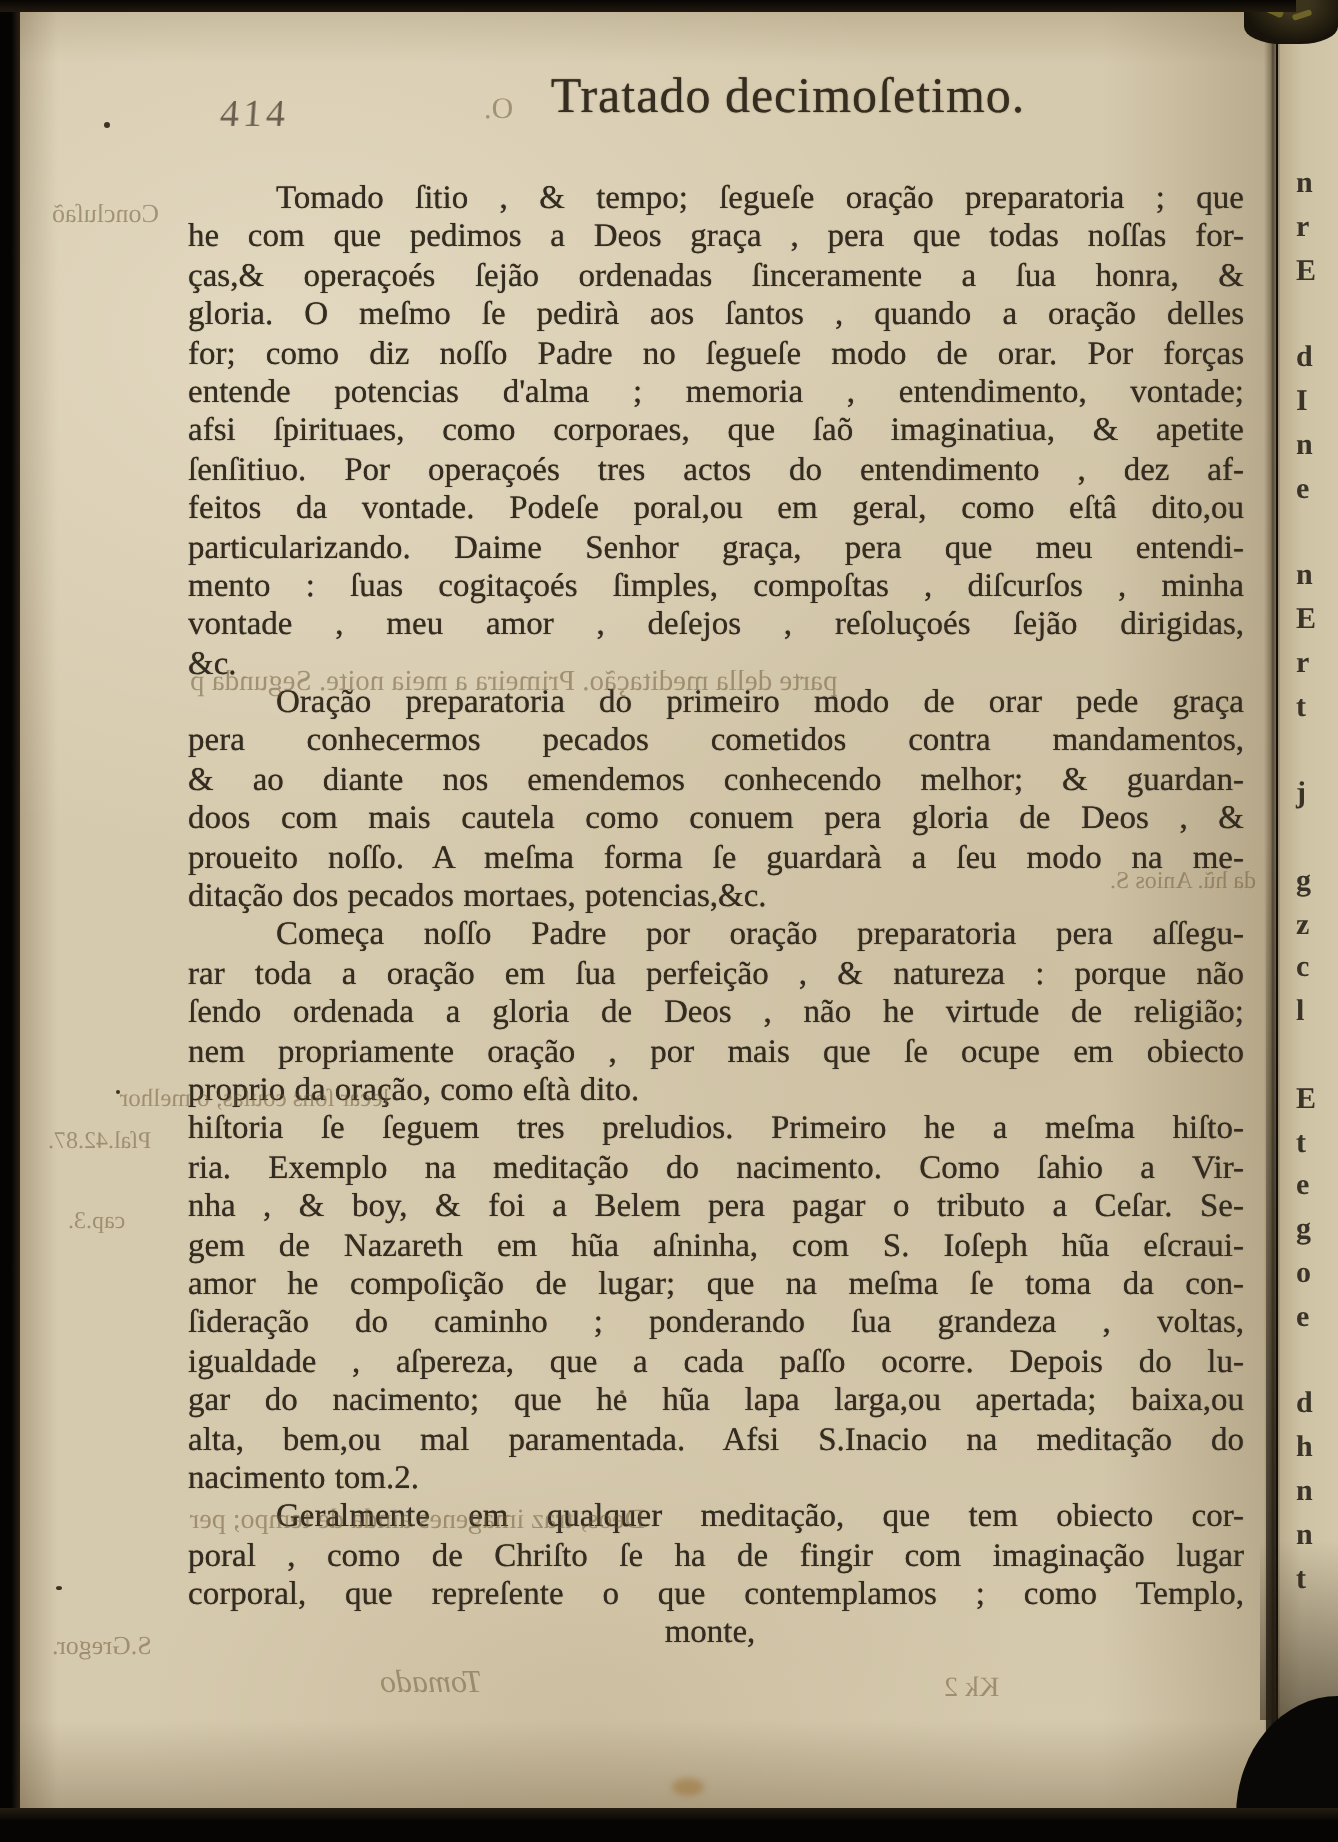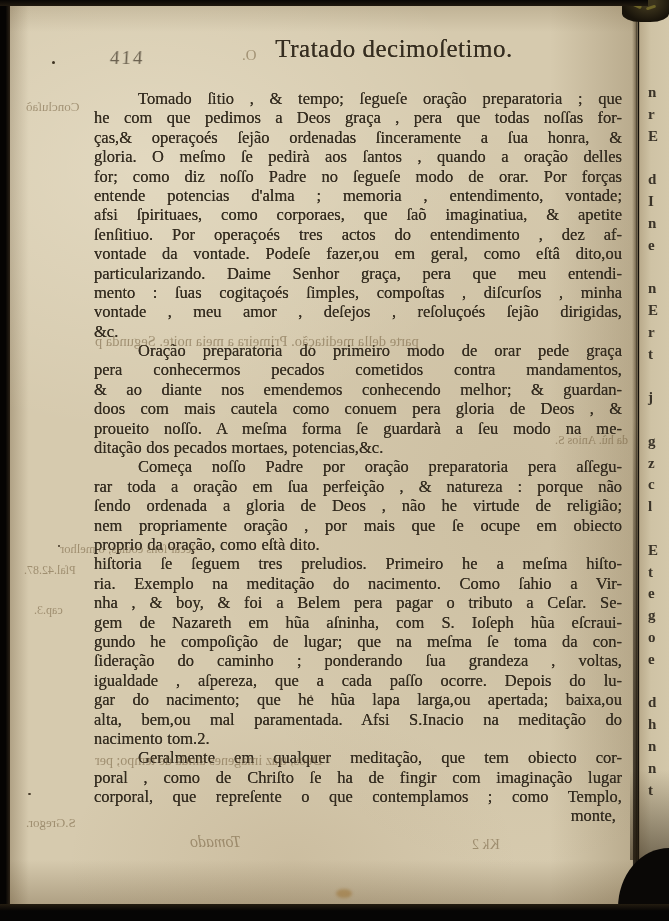--- a/index.html
+++ b/index.html
@@ -39,21 +39,21 @@
   
   .textblock { position:absolute; left:84px; top:84px; width:528px; color:#342c20;font-family:Liberation Serif, serif; }
   .ln {
     height:19.4px; line-height:19.4px; font-size:16.5px; overflow:hidden;
     text-align:justify; text-align-last:justify; word-spacing:.5px;
     text-shadow:0 0 .45px rgba(52,44,32,.9);
   }
   .ln.indent { text-indent:44px; }
   .ln.last   { text-align-last:left; }
   .catchword {
-    height:19.4px; line-height:19.4px; font-size:16.5px; text-align:right;
+    height:19.4px; line-height:19.4px; font-size:16.5px; text-align:center;
     padding-right:6px; text-shadow:0 0 .45px rgba(52,44,32,.9);
   }
   
   .ghost {
     position:absolute; transform:scaleX(-1); color:rgba(110,88,55,.52);
     filter:blur(.35px); white-space:nowrap; font-size:13px;
   }
   
   .crease {
     position:absolute; left:632px; top:5px; width:8px; height:899px;
@@ -112,41 +112,41 @@
 
     <div class="textblock">
       <div class="ln indent">Tomado ſitio , &amp; tempo; ſegueſe oração preparatoria ; que</div>
       <div class="ln">he com que pedimos a Deos graça , pera que todas noſſas for-</div>
       <div class="ln">ças,&amp; operaçoés ſejão ordenadas ſinceramente a ſua honra, &amp;</div>
       <div class="ln">gloria. O meſmo ſe pedirà aos ſantos , quando a oração delles</div>
       <div class="ln">for; como diz noſſo Padre no ſegueſe modo de orar. Por forças</div>
       <div class="ln">entende potencias d'alma ; memoria , entendimento, vontade;</div>
       <div class="ln">afsi ſpirituaes, como corporaes, que ſaõ imaginatiua, &amp; apetite</div>
       <div class="ln">ſenſitiuo. Por operaçoés tres actos do entendimento , dez af-</div>
-      <div class="ln">vontade da vontade. Podeſe fazer,ou em geral, como eſtâ dito,ou</div>
+      <div class="ln">feitos da vontade. Podeſe poral,ou em geral, como eſtâ dito,ou</div>
       <div class="ln">particularizando. Daime Senhor graça, pera que meu entendi-</div>
       <div class="ln">mento : ſuas cogitaçoés ſimples, compoſtas , diſcurſos , minha</div>
       <div class="ln">vontade , meu amor , deſejos , reſoluçoés ſejão dirigidas,</div>
       <div class="ln last">&amp;c.</div>
       <div class="ln indent">Oração preparatoria do primeiro modo de orar pede graça</div>
       <div class="ln">pera conhecermos pecados cometidos contra mandamentos,</div>
       <div class="ln">&amp; ao diante nos emendemos conhecendo melhor; &amp; guardan-</div>
       <div class="ln">doos com mais cautela como conuem pera gloria de Deos , &amp;</div>
       <div class="ln">proueito noſſo. A meſma forma ſe guardarà a ſeu modo na me-</div>
       <div class="ln last">ditação dos pecados mortaes, potencias,&amp;c.</div>
       <div class="ln indent">Começa noſſo Padre por oração preparatoria pera aſſegu-</div>
       <div class="ln">rar toda a oração em ſua perfeição , &amp; natureza : porque não</div>
       <div class="ln">ſendo ordenada a gloria de Deos , não he virtude  de religião;</div>
       <div class="ln">nem propriamente oração , por mais que ſe ocupe em obiecto</div>
       <div class="ln last">proprio da oração, como eſtà dito.</div>
       <div class="ln">hiſtoria ſe ſeguem tres preludios.  Primeiro he a meſma hiſto-</div>
       <div class="ln">ria. Exemplo na meditação do nacimento.  Como ſahio a Vir-</div>
       <div class="ln">nha , &amp; boy, &amp; foi a Belem pera pagar o tributo a Ceſar.  Se-</div>
       <div class="ln">gem de Nazareth em hũa aſninha, com S. Ioſeph hũa eſcraui-</div>
-      <div class="ln">gundo he compoſição de lugar; que na meſma ſe toma da con-</div>
+      <div class="ln">amor he compoſição de lugar; que na meſma ſe toma da con-</div>
       <div class="ln">ſideração do caminho ; ponderando ſua grandeza , voltas,</div>
       <div class="ln">igualdade , aſpereza, que a cada paſſo ocorre.  Depois do lu-</div>
       <div class="ln">gar do nacimento; que he hũa lapa larga,ou apertada; baixa,ou</div>
       <div class="ln">alta, bem,ou mal paramentada.  Afsi S.Inacio na meditação do</div>
       <div class="ln last">nacimento tom.2.</div>
       <div class="ln indent">Geralmente em qualquer meditação, que tem obiecto cor-</div>
       <div class="ln">poral , como de Chriſto ſe ha de fingir com imaginação lugar</div>
       <div class="ln">corporal, que repreſente o que contemplamos ; como Templo,</div>
       <div class="catchword">monte,</div>
     </div>

